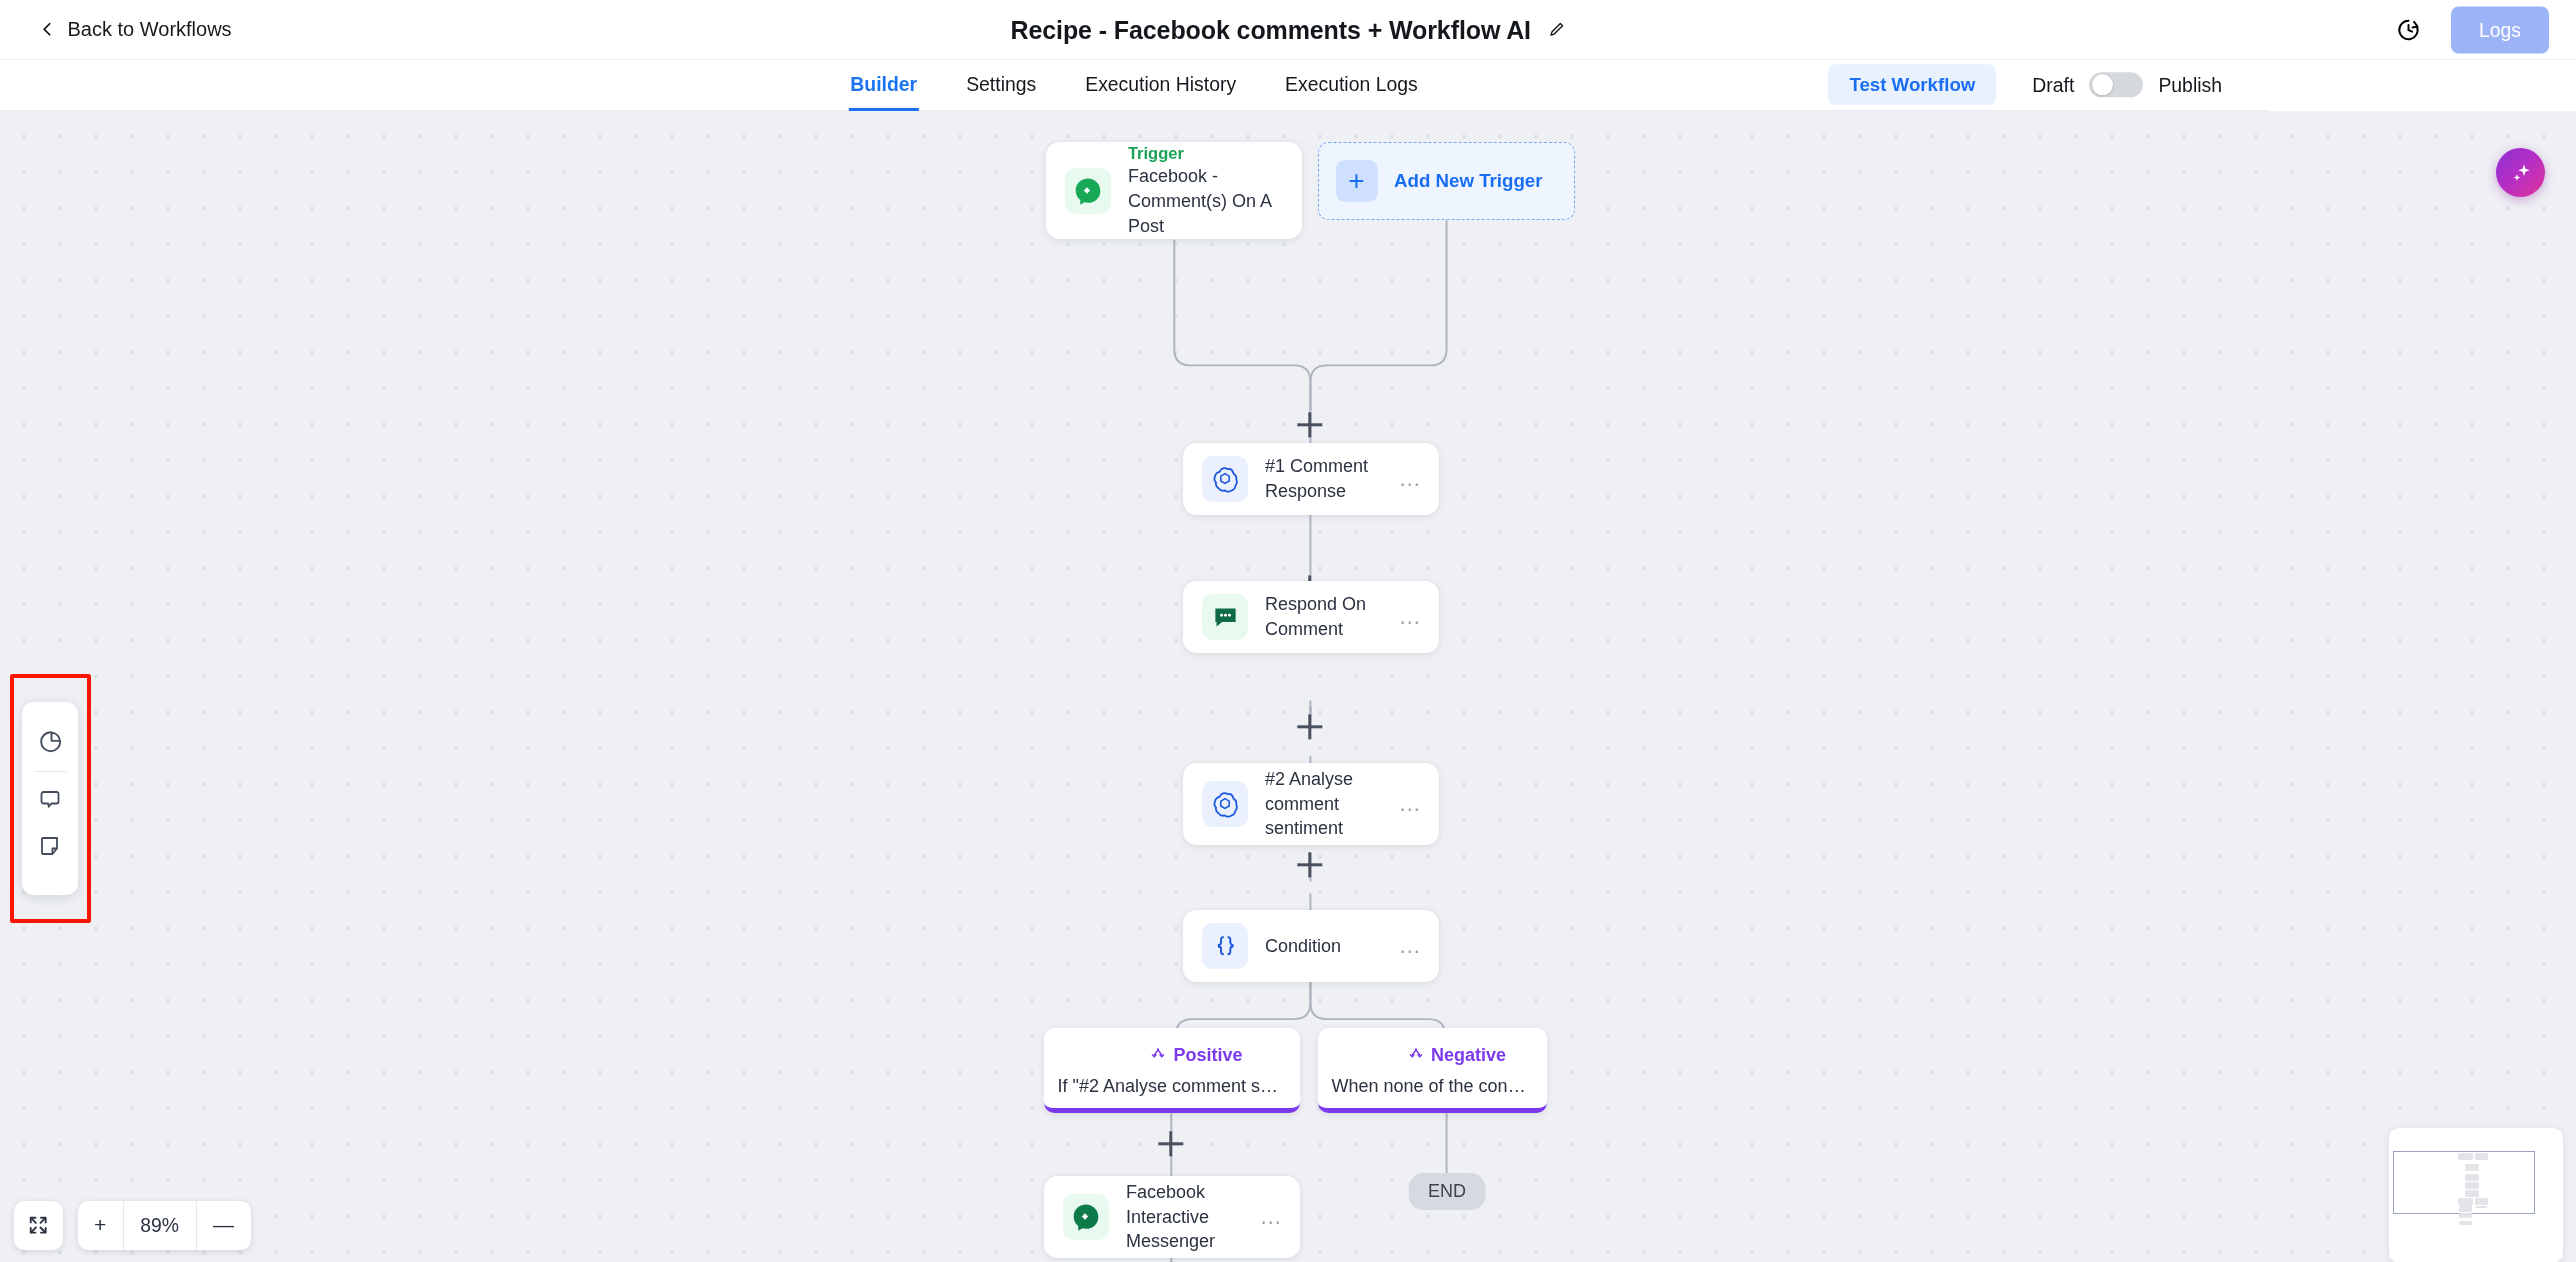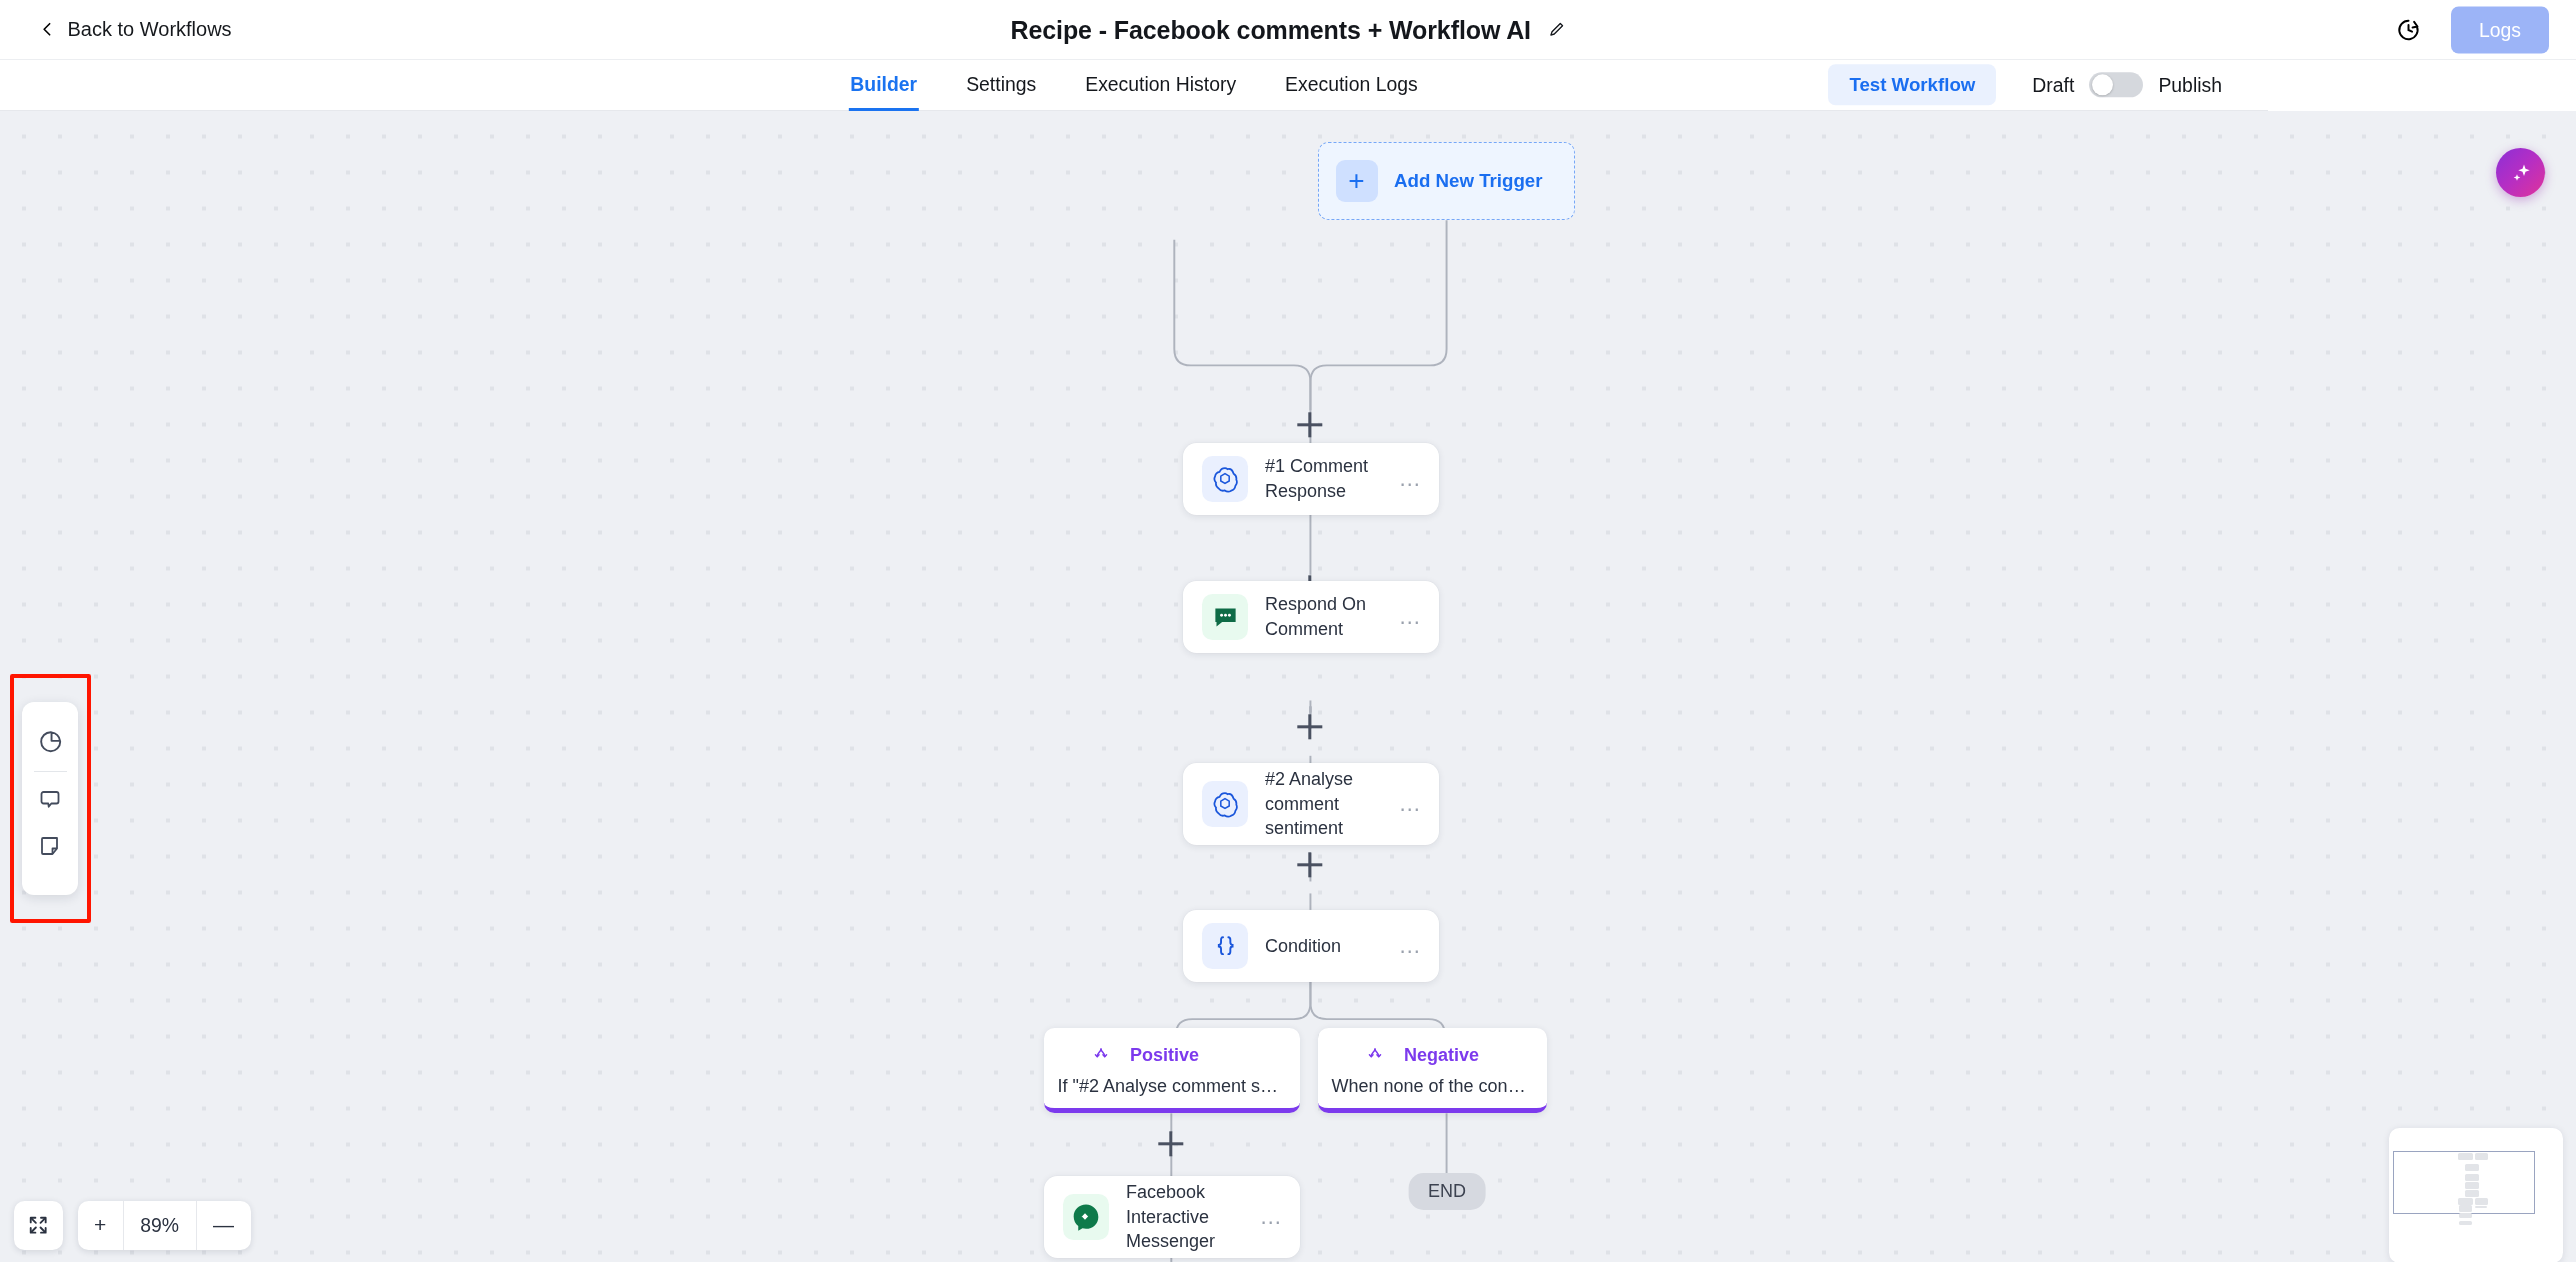--- a/index.html
+++ b/index.html
@@ -166,22 +166,22 @@
   .branch {
     position: absolute;
     background: #ffffff;
     border-radius: 10.5px;
     border-bottom: 5.2px solid #7c3aed;
     box-shadow: 0 1.5px 7.5px rgba(25,32,56,.09);
     cursor: pointer;
     overflow: hidden;
   }
   .branch-head {
-    display: flex; align-items: center; justify-content: flex-start;
-    gap: 20px; margin-top: 16.5px; padding-left: 48px;
+    display: flex; align-items: center; justify-content: center;
+    gap: 6px; margin-top: 16.5px; padding-left: 48px;
   }
   .branch-name { color: #7c3aed; font-size: 18px; font-weight: 700; }
   .branch-desc {
     margin-top: 10.5px; text-align: center;
     color: #2b3240; font-size: 18px;
     padding: 0 13.5px;
     white-space: nowrap; overflow: hidden; text-overflow: ellipsis;
   }
 
   
@@ -355,20 +355,32 @@
       <path d="M1566 1340 V 1366"></path>
       <path d="M1566 1396 V 1424"></path>
 
       <path d="M1934 1340 V 1424"></path>
 
       <path d="M1566 1520 V 1604"></path>
       <path d="M1566 1660 V 1540"></path>
     </g>
   </svg>
 
+  <div class="node card-trigger">
+    <div class="node-icon green">
+      <svg width="30" height="30" viewBox="0 0 36 36">
+        <path d="M18 3C9.7 3 3.2 9.1 3.2 17.3c0 4.7 2.1 8.8 5.5 11.5v5.6l5.1-2.8c1.3.4 2.7.6 4.2.6 8.3 0 14.8-6.1 14.8-14.3S26.3 3 18 3z" fill="#18a957"></path>
+        <path d="M9.4 21.3l7.4-7.9 3.8 4 3.6-4-7.4 7.9-3.8-4z" fill="#ffffff"></path>
+      </svg>
+    </div>
+    <div class="node-body">
+      <div class="node-kicker">Trigger</div>
+      <div class="node-title">Facebook - Comment(s) On A Post</div>
+    </div>
+  </div>
 
   <div class="add-trigger">
     <div class="plus-box">+</div>
     <span class="at-label">Add New Trigger</span>
   </div>
 
   <div class="plus-node" style="left:1310px; top:314px;"></div>
   <div class="plus-node" style="left:1310px; top:477px;"></div>
   <div class="plus-node" style="left:1310px; top:616px;"></div>
   <div class="plus-node" style="left:1310px; top:754px;"></div>

